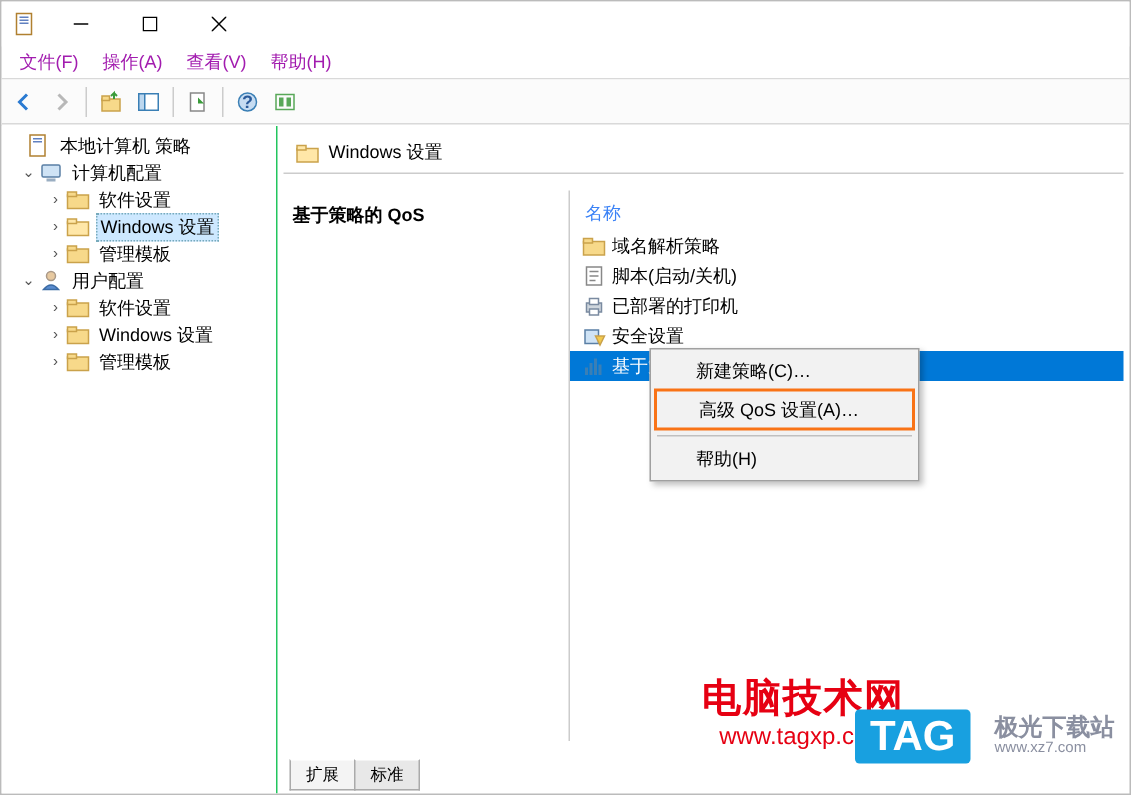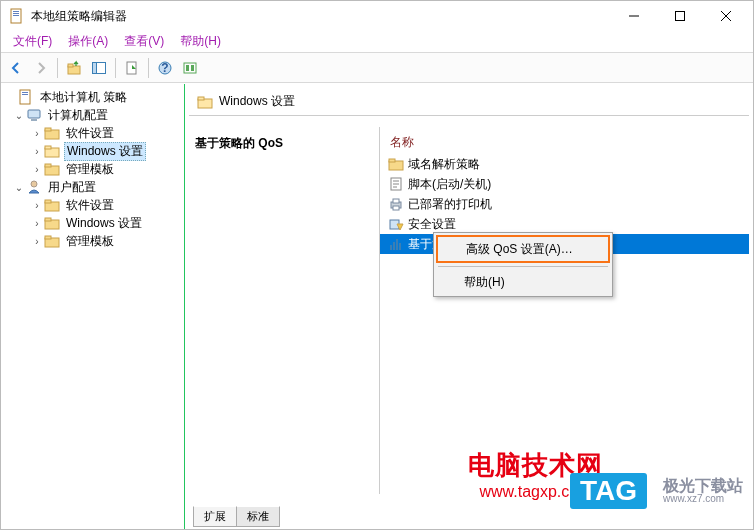--- a/index.html
+++ b/index.html
@@ -35,21 +35,21 @@
 .detail-pane { flex: 1; display: flex; flex-direction: column; }
 .header-band { height: 28px; background: #fff; border-bottom: 1px solid #ccc; display: flex; align-items: center; padding: 0 8px; gap: 6px; color: #000; margin: 4px 4px 0 4px; }
 .header-band .ficon { width:16px;height:16px;display:inline-flex;align-items:center;justify-content:center; }
 .header-band .htext { font-weight: normal; }
 
 .content-row { flex: 1; display: flex; margin: 11px 4px; }
 .info-col { width: 190px; padding: 8px 6px; }
 .info-col .ptitle { font-weight: bold; color: #000; margin-bottom: 4px; }
 .splitter { width: 1px; background: #ccc; }
 .list-col { flex: 1; position: relative; padding: 4px 0 0 0; }
-.list-col .colhead { padding: 3px 10px; color: #7f1d1d; }
+.list-col .colhead { padding: 3px 10px; color: #3b82f6; }
 .list-col .item { display: flex; align-items: center; height: 20px; padding: 0 8px; gap: 4px; }
 .list-col .item.selected { background: #0078d7; color: #fff; }
 .list-col .item .iicon { width: 16px; height: 16px; display:inline-flex;align-items:center;justify-content:center; }
 
 .tabs-row { height: 24px; display: flex; align-items: flex-end; padding: 0 0 2px 4px; margin: 0 4px; border-top: none; }
 .tabs-row .tab { border: 1px solid #aaa; border-top-color: #fff; padding: 2px 10px; background: #f4f4f4; font-size: 11px; margin-right: -1px; }
 .tabs-row .tab:not(.active) { background: #e8e8e8; }
 
 
 .context-menu { position: absolute; width: 180px; background: #f2f2f2; border: 1px solid #a0a0a0; box-shadow: 2px 2px 4px rgba(0,0,0,0.25); padding: 2px; }
@@ -75,21 +75,20 @@
 
 <div class="titlebar">
   <span class="app-icon">
     <svg class="svg16" viewBox="0 0 16 16">
         <rect x="2" y="1" width="10" height="14" fill="#fff" stroke="#b08030"></rect>
         <rect x="4" y="3" width="6" height="1" fill="#6080c0"></rect>
         <rect x="4" y="5" width="6" height="1" fill="#6080c0"></rect>
         <rect x="4" y="7" width="6" height="1" fill="#6080c0"></rect>
       </svg>
   </span>
-  <span class="title">本地组策略编辑器</span>
   <div class="winbtns">
     <div class="winbtn">
         <svg viewBox="0 0 10 10">
           <line x1="0" y1="5" x2="10" y2="5" stroke="#000" stroke-width="1"></line>
         </svg>
       </div>
     <div class="winbtn">
         <svg viewBox="0 0 10 10">
           <rect x="0.5" y="0.5" width="9" height="9" fill="none" stroke="#000" stroke-width="1"></rect>
         </svg>
@@ -325,20 +324,21 @@
     </div>
 
     <div class="tabs-row">
       <div class="tab active">扩展</div>
       <div class="tab">标准</div>
     </div>
   </div>
 </div>
 
 <div class="context-menu" style="left:432px; top:231px;">
+  <div class="cmitem">新建策略(C)…</div>
   <div class="highlight-box">
     <div class="cmitem">高级 QoS 设置(A)…</div>
   </div>
   <div class="cmsep"></div>
   <div class="cmitem">帮助(H)</div>
 </div>
 
 <div class="wm1">
   <div class="l1">电脑技术网</div>
   <div class="l2">www.tagxp.com</div>

